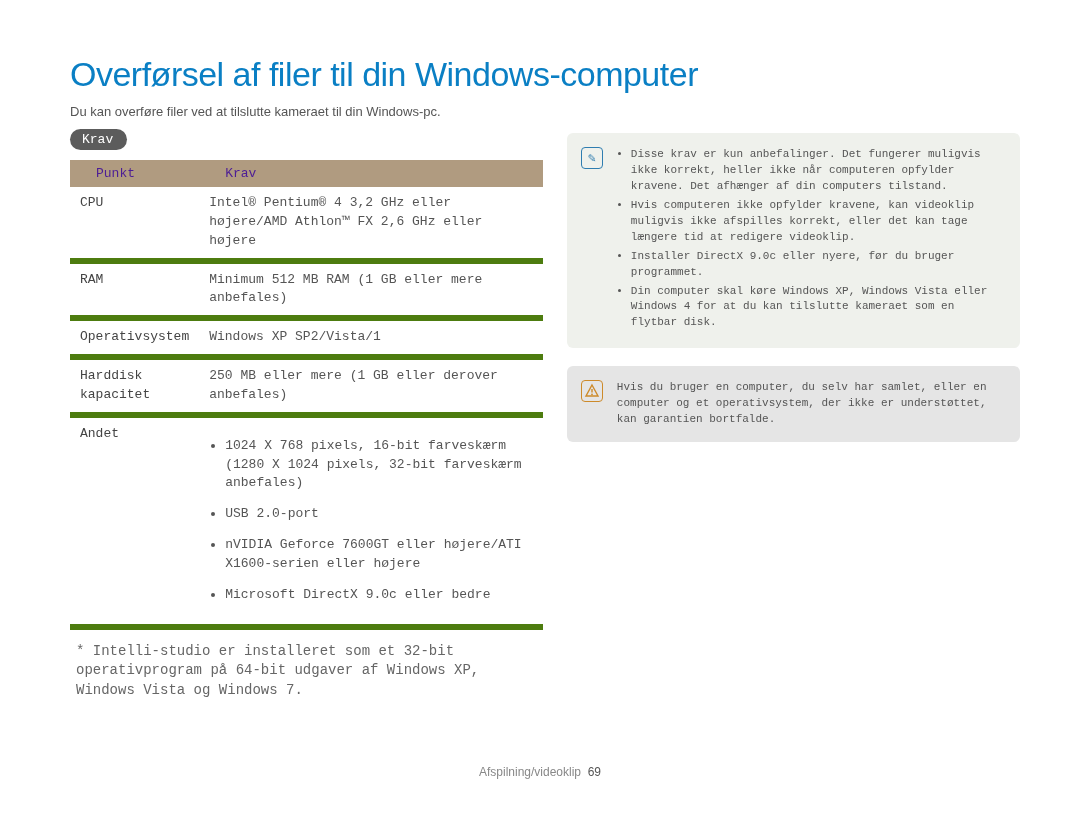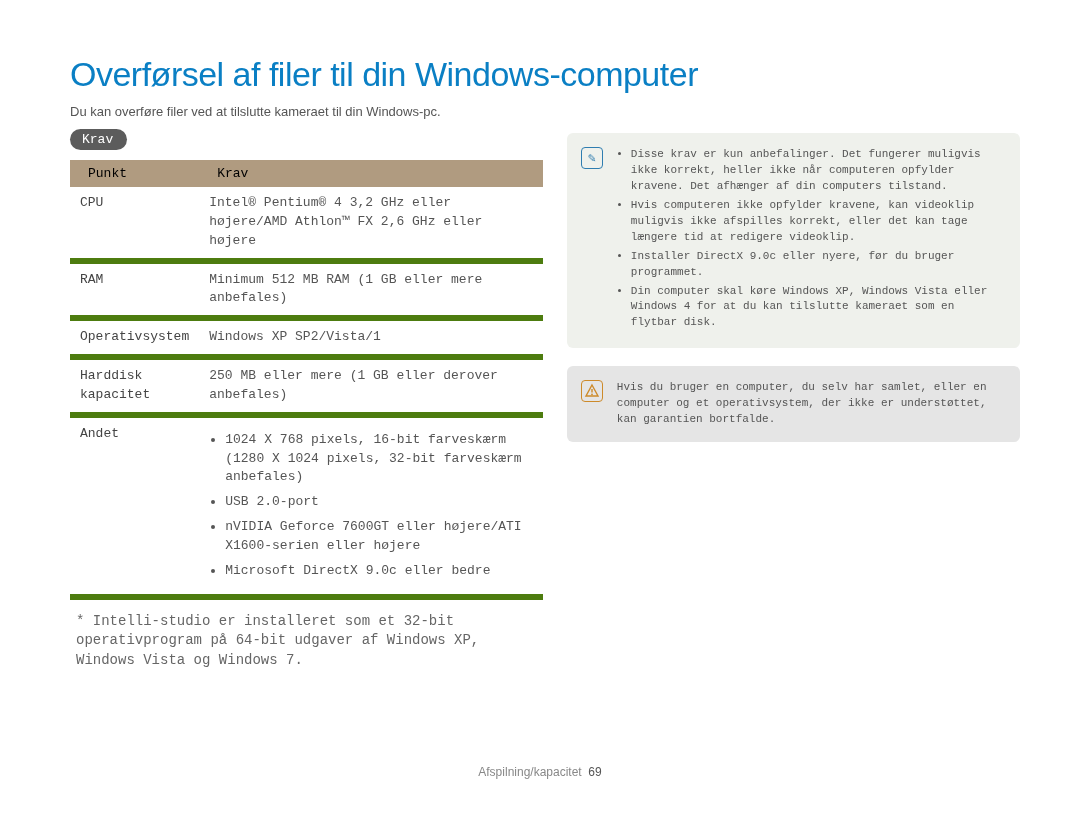--- a/index.html
+++ b/index.html
@@ -36,35 +36,35 @@
     color: #fff;
     font-size: 13px;
     padding: 3px 14px 3px 12px;
     border-radius: 12px;
     margin-bottom: 10px;
   }
 
   table { width: 100%; border-collapse: collapse; font-size: 13px; }
   thead th {
     background: #b09b80;
-    color: #000000;
+    color: #4c1d95;
     font-weight: 400;
     text-align: left;
-    padding: 6px 18px;
+    padding: 6px 26px;
   }
   tbody td {
     border-bottom: 6px solid #4d7c0f;
     padding: 7px 10px;
     vertical-align: top;
     color: #555;
     line-height: 1.45;
   }
   tbody td:first-child { width: 115px; color: #444; }
   ul.cell-list { list-style: disc; padding-left: 16px; }
-  ul.cell-list li { margin: 6px 0; }
+  ul.cell-list li { margin: 12px 0; }
 
   .footnote {
     font-size: 14px;
     color: #666;
     margin-top: 12px;
     line-height: 1.4;
     padding-left: 6px;
   }
 
   .note-box {
@@ -176,15 +176,15 @@
             <line x1="8" y1="6" x2="8" y2="9.5" stroke="#cd8a2a" stroke-width="1.4"></line>
             <circle cx="8" cy="11.3" r="0.9" fill="#cd8a2a"></circle>
           </svg>
       </div>
       <div class="note-body">Hvis du bruger en computer, du selv har samlet, eller en computer og et operativsystem, der ikke er understøttet, kan garantien bortfalde.</div>
     </div>
   </div>
 </div>
 
 <div class="footer">
-  <span>Afspilning/kapacitet</span>
+  <span>Afspilning/videoklip</span>
   &nbsp;<span class="pg">69</span>
 </div>
 
 </body></html>

